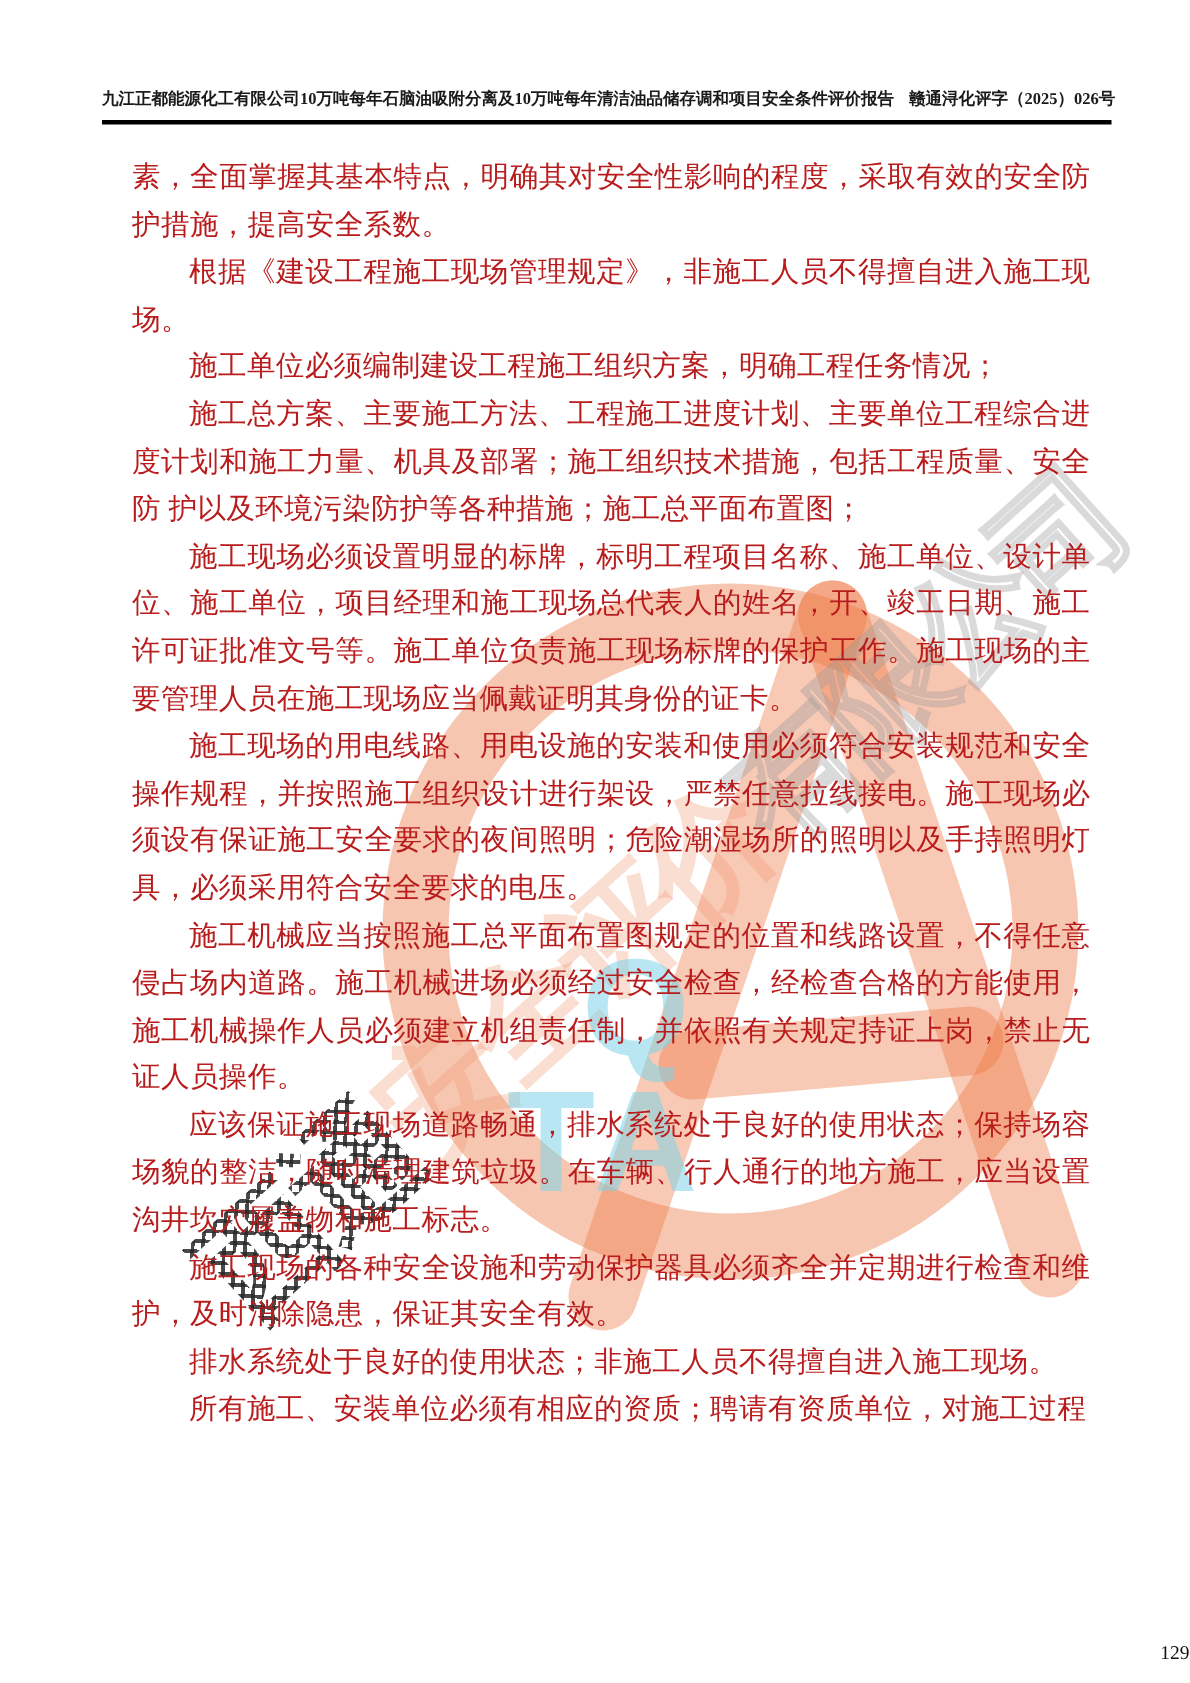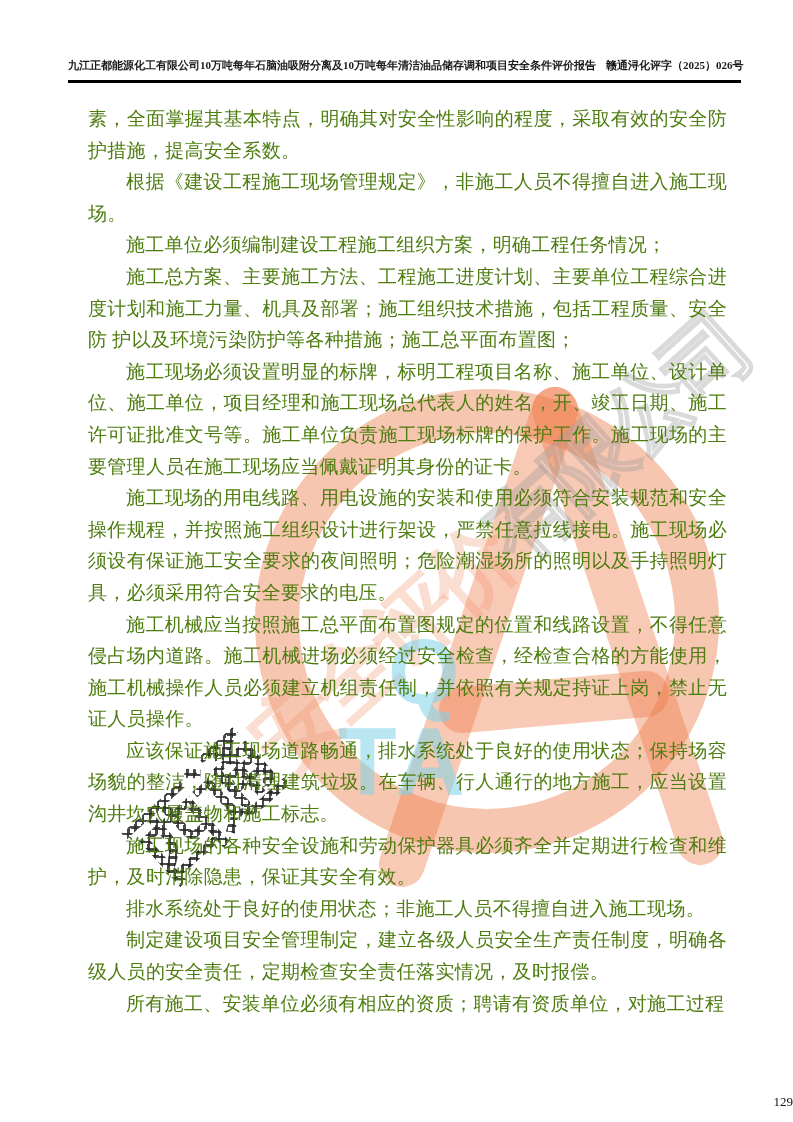--- a/index.html
+++ b/index.html
@@ -90,21 +90,21 @@
     color: #1a1a1a;
     padding-bottom: 7px;
     border-bottom: 3px solid #000000;
     white-space: nowrap;
   }
   
   .doc-body {
     position: relative;
     z-index: 1;
     margin: 20px 66px 0 88px;
-    color: #4d7c0f;
+    color: #b91c1c;
   }
   .para {
     margin: 0;
     font-size: 19px;
     line-height: 31.6px;
     letter-spacing: 0.3px;
     text-align: justify;
     text-justify: inter-ideograph;
   }
   .para.indent { text-indent: 38px; }
@@ -148,21 +148,20 @@
       <p class="para">素，全面掌握其基本特点，明确其对安全性影响的程度，采取有效的安全防护措施，提高安全系数。</p>
       <p class="para indent">根据《建设工程施工现场管理规定》，非施工人员不得擅自进入施工现场。</p>
       <p class="para indent">施工单位必须编制建设工程施工组织方案，明确工程任务情况；</p>
       <p class="para indent">施工总方案、主要施工方法、工程施工进度计划、主要单位工程综合进度计划和施工力量、机具及部署；施工组织技术措施，包括工程质量、安全防 护以及环境污染防护等各种措施；施工总平面布置图；</p>
       <p class="para indent">施工现场必须设置明显的标牌，标明工程项目名称、施工单位、设计单位、施工单位，项目经理和施工现场总代表人的姓名，开、竣工日期、施工许可证批准文号等。施工单位负责施工现场标牌的保护工作。施工现场的主要管理人员在施工现场应当佩戴证明其身份的证卡。</p>
       <p class="para indent">施工现场的用电线路、用电设施的安装和使用必须符合安装规范和安全操作规程，并按照施工组织设计进行架设，严禁任意拉线接电。施工现场必须设有保证施工安全要求的夜间照明；危险潮湿场所的照明以及手持照明灯具，必须采用符合安全要求的电压。</p>
       <p class="para indent">施工机械应当按照施工总平面布置图规定的位置和线路设置，不得任意侵占场内道路。施工机械进场必须经过安全检查，经检查合格的方能使用，施工机械操作人员必须建立机组责任制，并依照有关规定持证上岗，禁止无证人员操作。</p>
       <p class="para indent">应该保证施工现场道路畅通，排水系统处于良好的使用状态；保持场容场貌的整洁，随时清理建筑垃圾。在车辆、行人通行的地方施工，应当设置沟井坎穴履盖物和施工标志。</p>
       <p class="para indent">施工现场的各种安全设施和劳动保护器具必须齐全并定期进行检查和维护，及时消除隐患，保证其安全有效。</p>
       <p class="para indent">排水系统处于良好的使用状态；非施工人员不得擅自进入施工现场。</p>
-      <p class="para indent">制定建设项目安全管理制定，建立各级人员安全生产责任制度，明确各级人员的安全责任，定期检查安全责任落实情况，及时报偿。</p>
       <p class="para indent">所有施工、安装单位必须有相应的资质；聘请有资质单位，对施工过程</p>
     </main>
 
   <footer class="doc-footer">
     <span>129</span>
   </footer>
 
 </div>
 
 </body></html>

